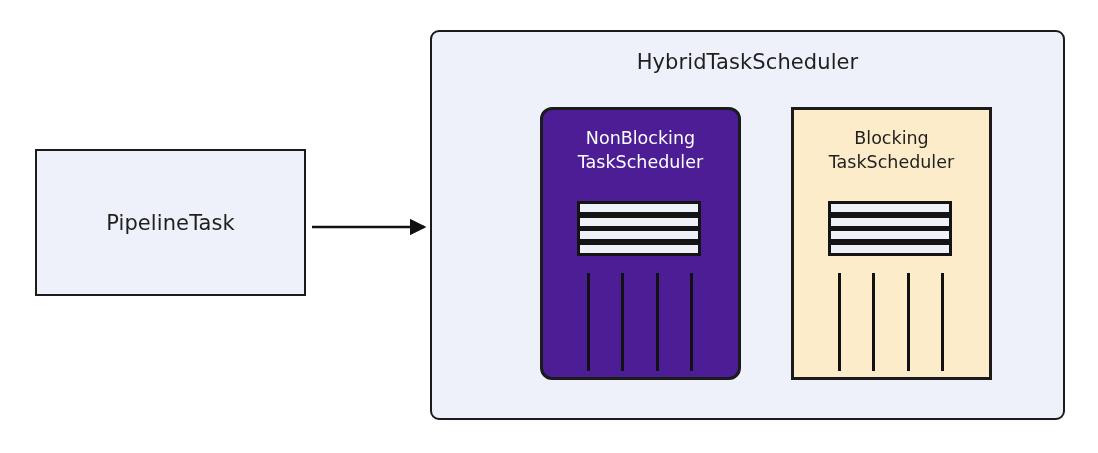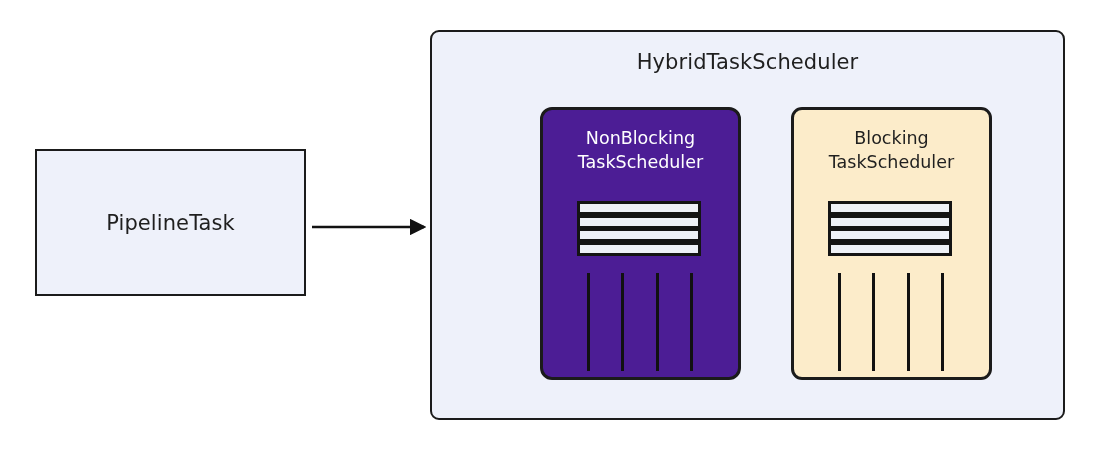--- a/index.html
+++ b/index.html
@@ -81,21 +81,21 @@
   }
   #nonblocking-panel {
     left: 76px;
     background: #4c1d95;
     border-radius: 12px;
     margin-left: 32px;
   }
   #blocking-panel {
     left: 359px;
     background: #fcecca;
-    border-radius: 11px;
+    border-radius: 0;
     text-decoration: underline;
   }
   .panel-title {
     position: absolute;
     left: 0;
     right: 0;
     top: 16px;
     text-align: center;
     font-size: 17.5px;
     line-height: 24px;

